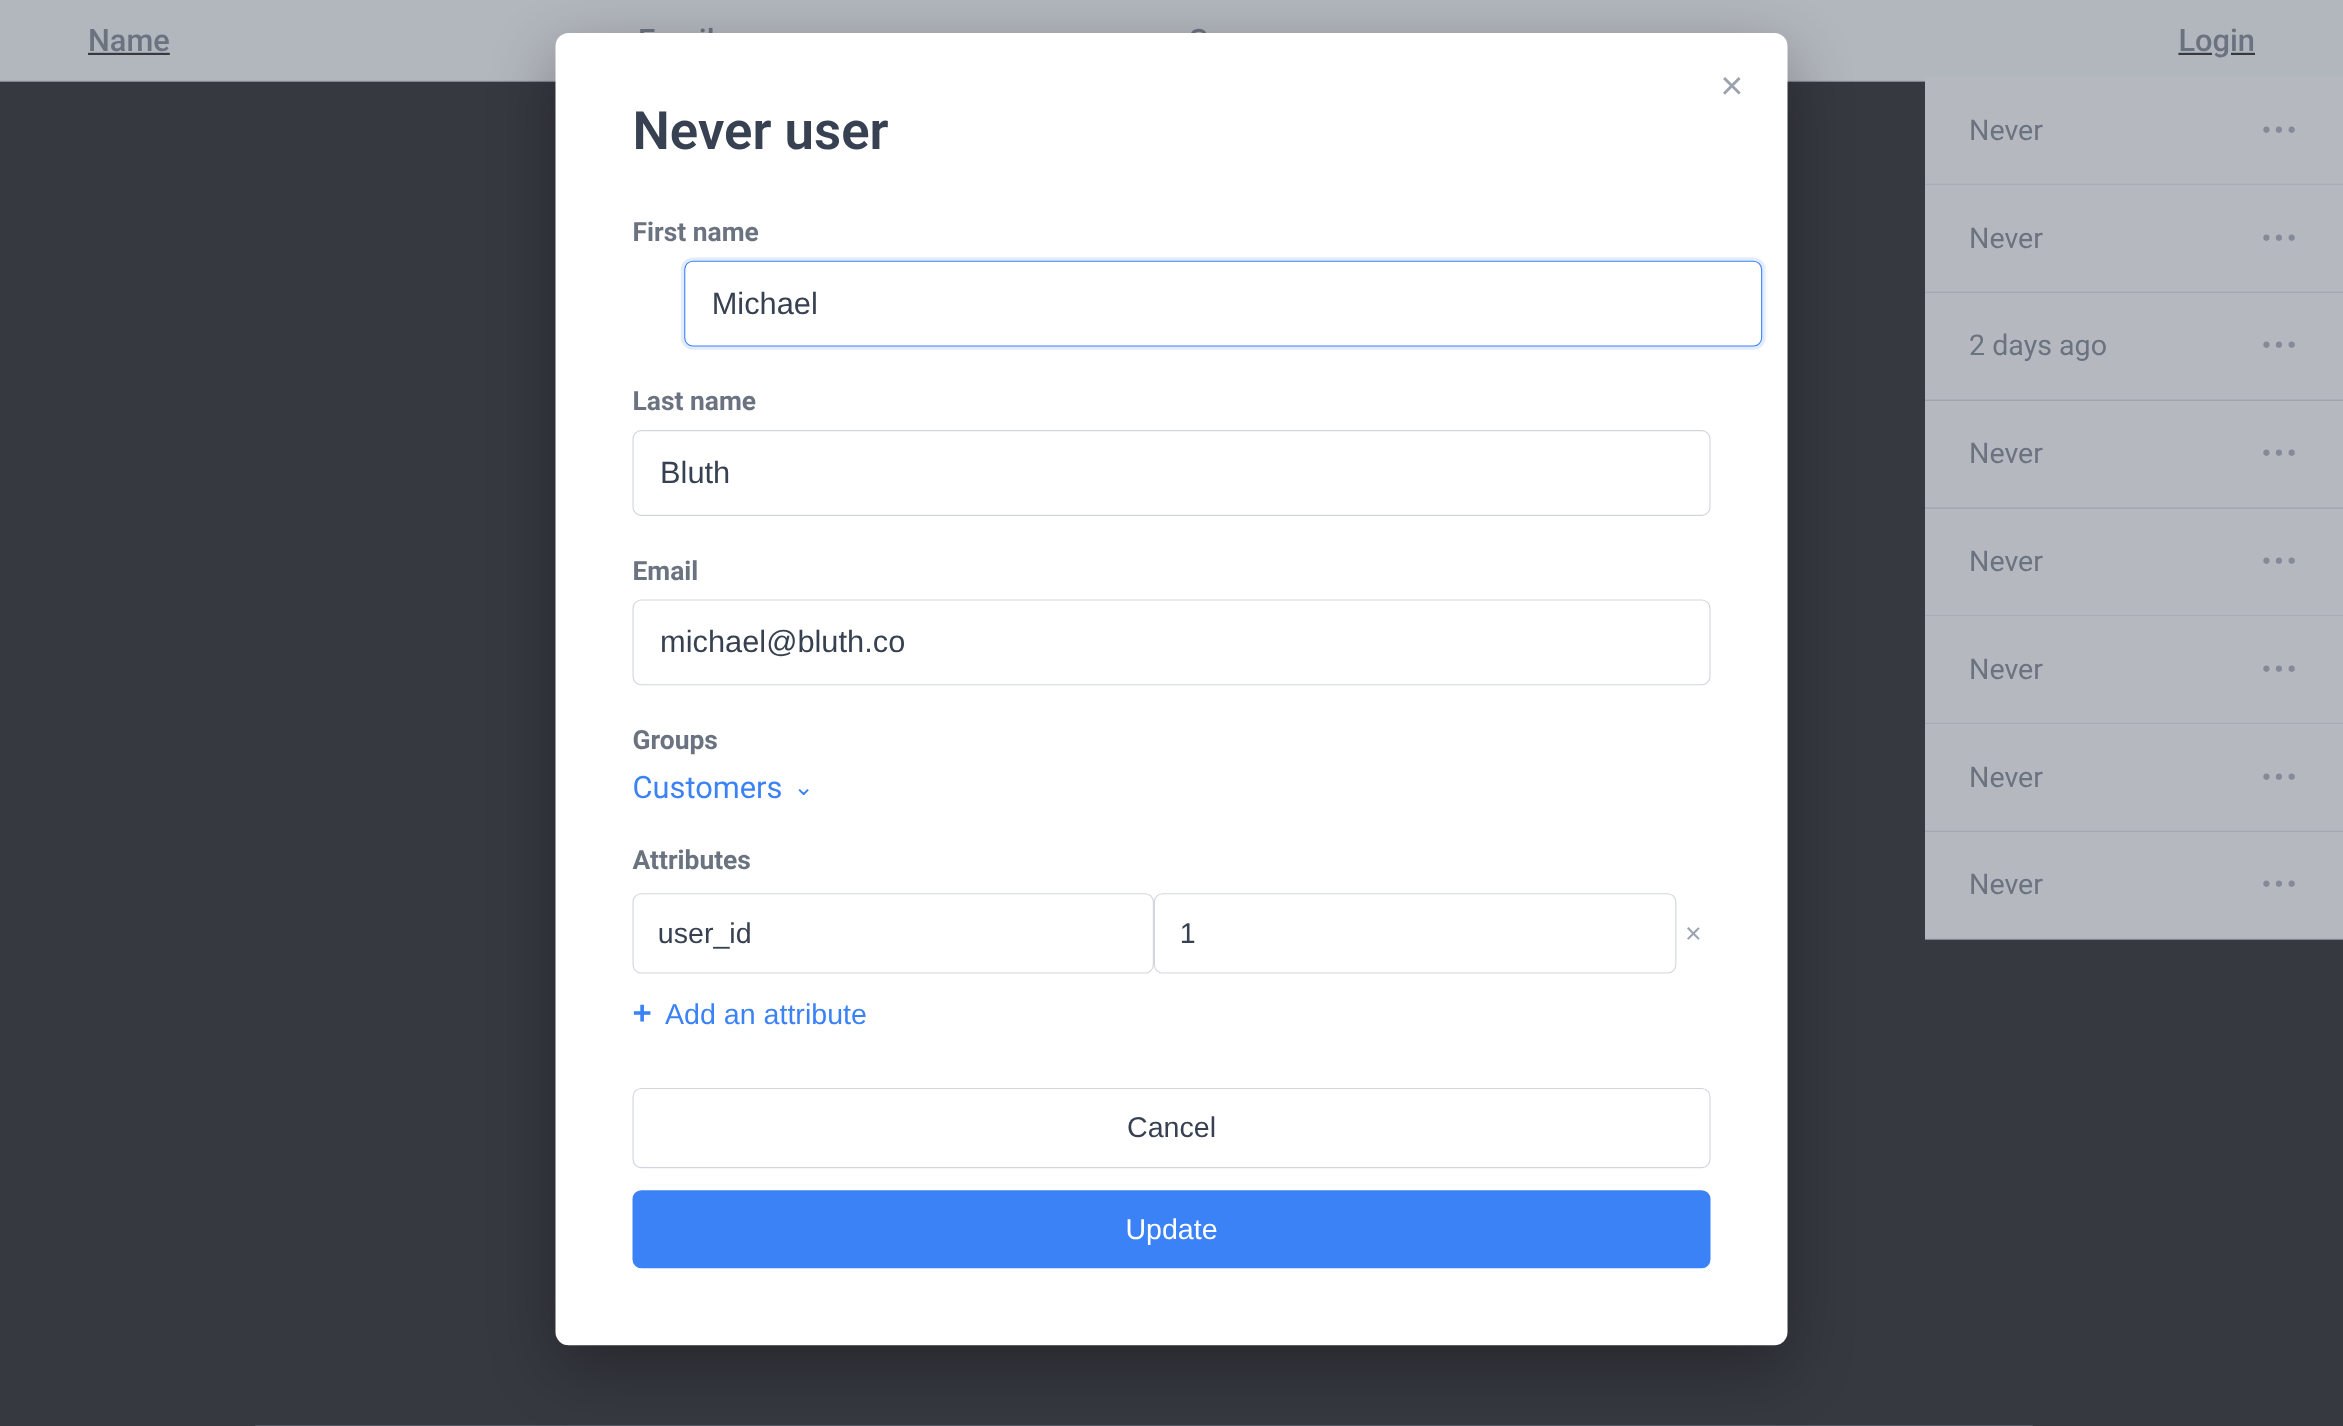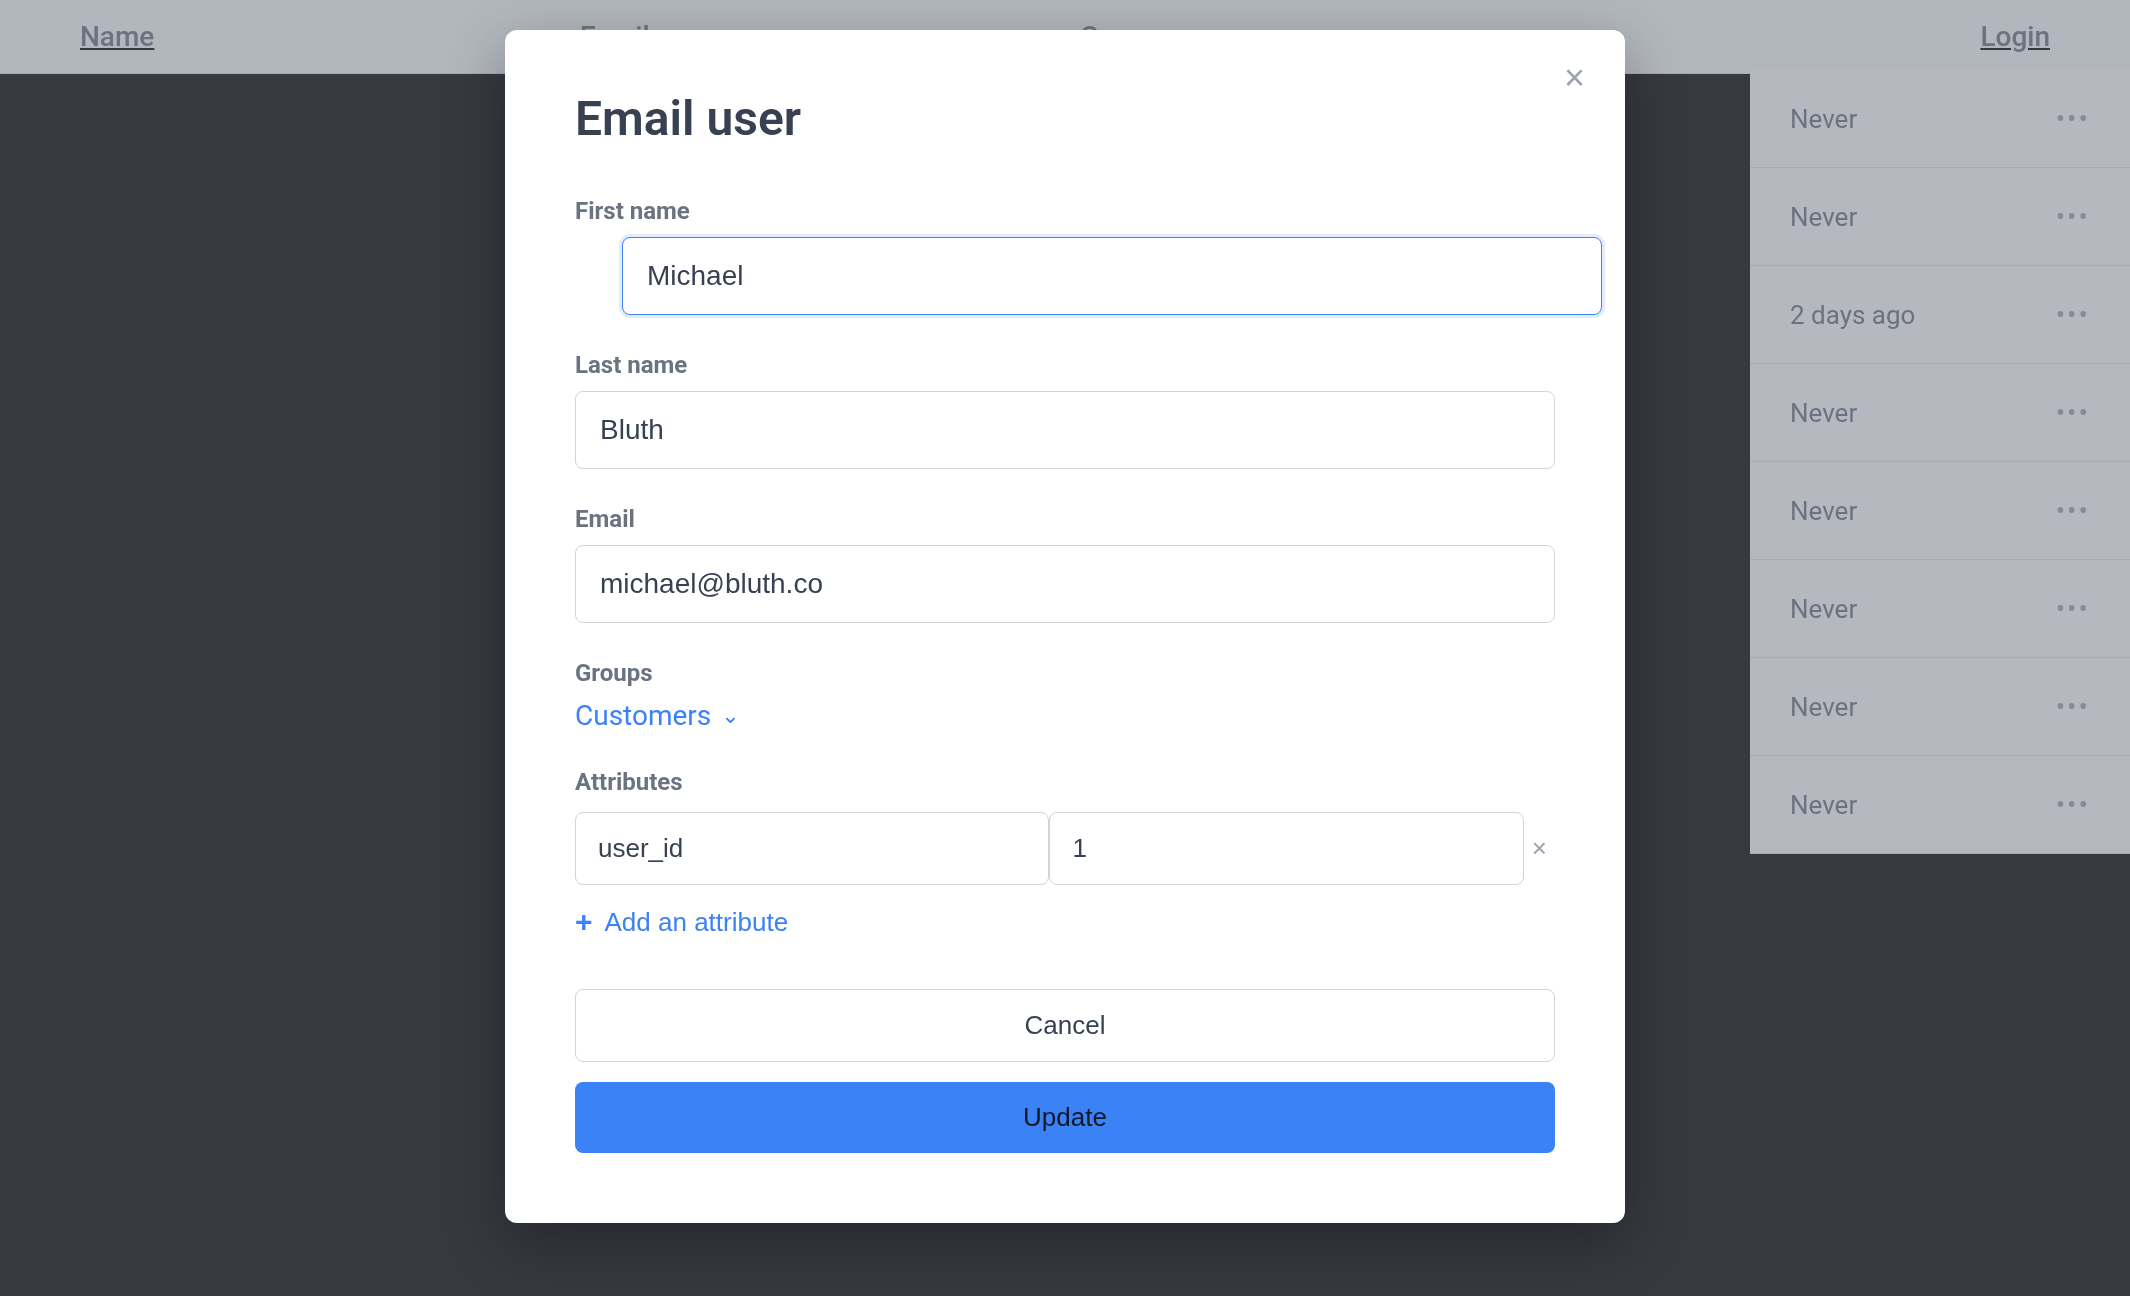--- a/index.html
+++ b/index.html
@@ -217,21 +217,21 @@
       color: #374151;
       background: white;
       cursor: pointer;
     }
 
     .btn-update {
       padding: 20px 44px;
       border: none;
       border-radius: 8px;
       font-size: 26px;
-      color: #0f172a;
+      color: #ffffff;
       background: #3b82f6;
       cursor: pointer;
       font-weight: 500;
     }
   </style>
 </head>
 <body>
 
 <div class="bg-table">
   <div class="bg-header">
@@ -272,21 +272,21 @@
     <div class="bg-row">
       <span>Never</span>
       <span class="dots">•••</span>
     </div>
   </div>
 </div>
 
 <div class="overlay">
 
   <div class="modal">
-    <h2 class="modal-title">Email user</h2>
+    <h2 class="modal-title">Never user</h2>
     <button class="close-btn">×</button>
 
     <div class="form-group">
       <label class="form-label">First name</label>
       <input class="form-input active" type="text" value="Michael" style="">
     </div>
 
     <div class="form-group">
       <label class="form-label">Last name</label>
       <input class="form-input" type="text" value="Bluth" style="">

